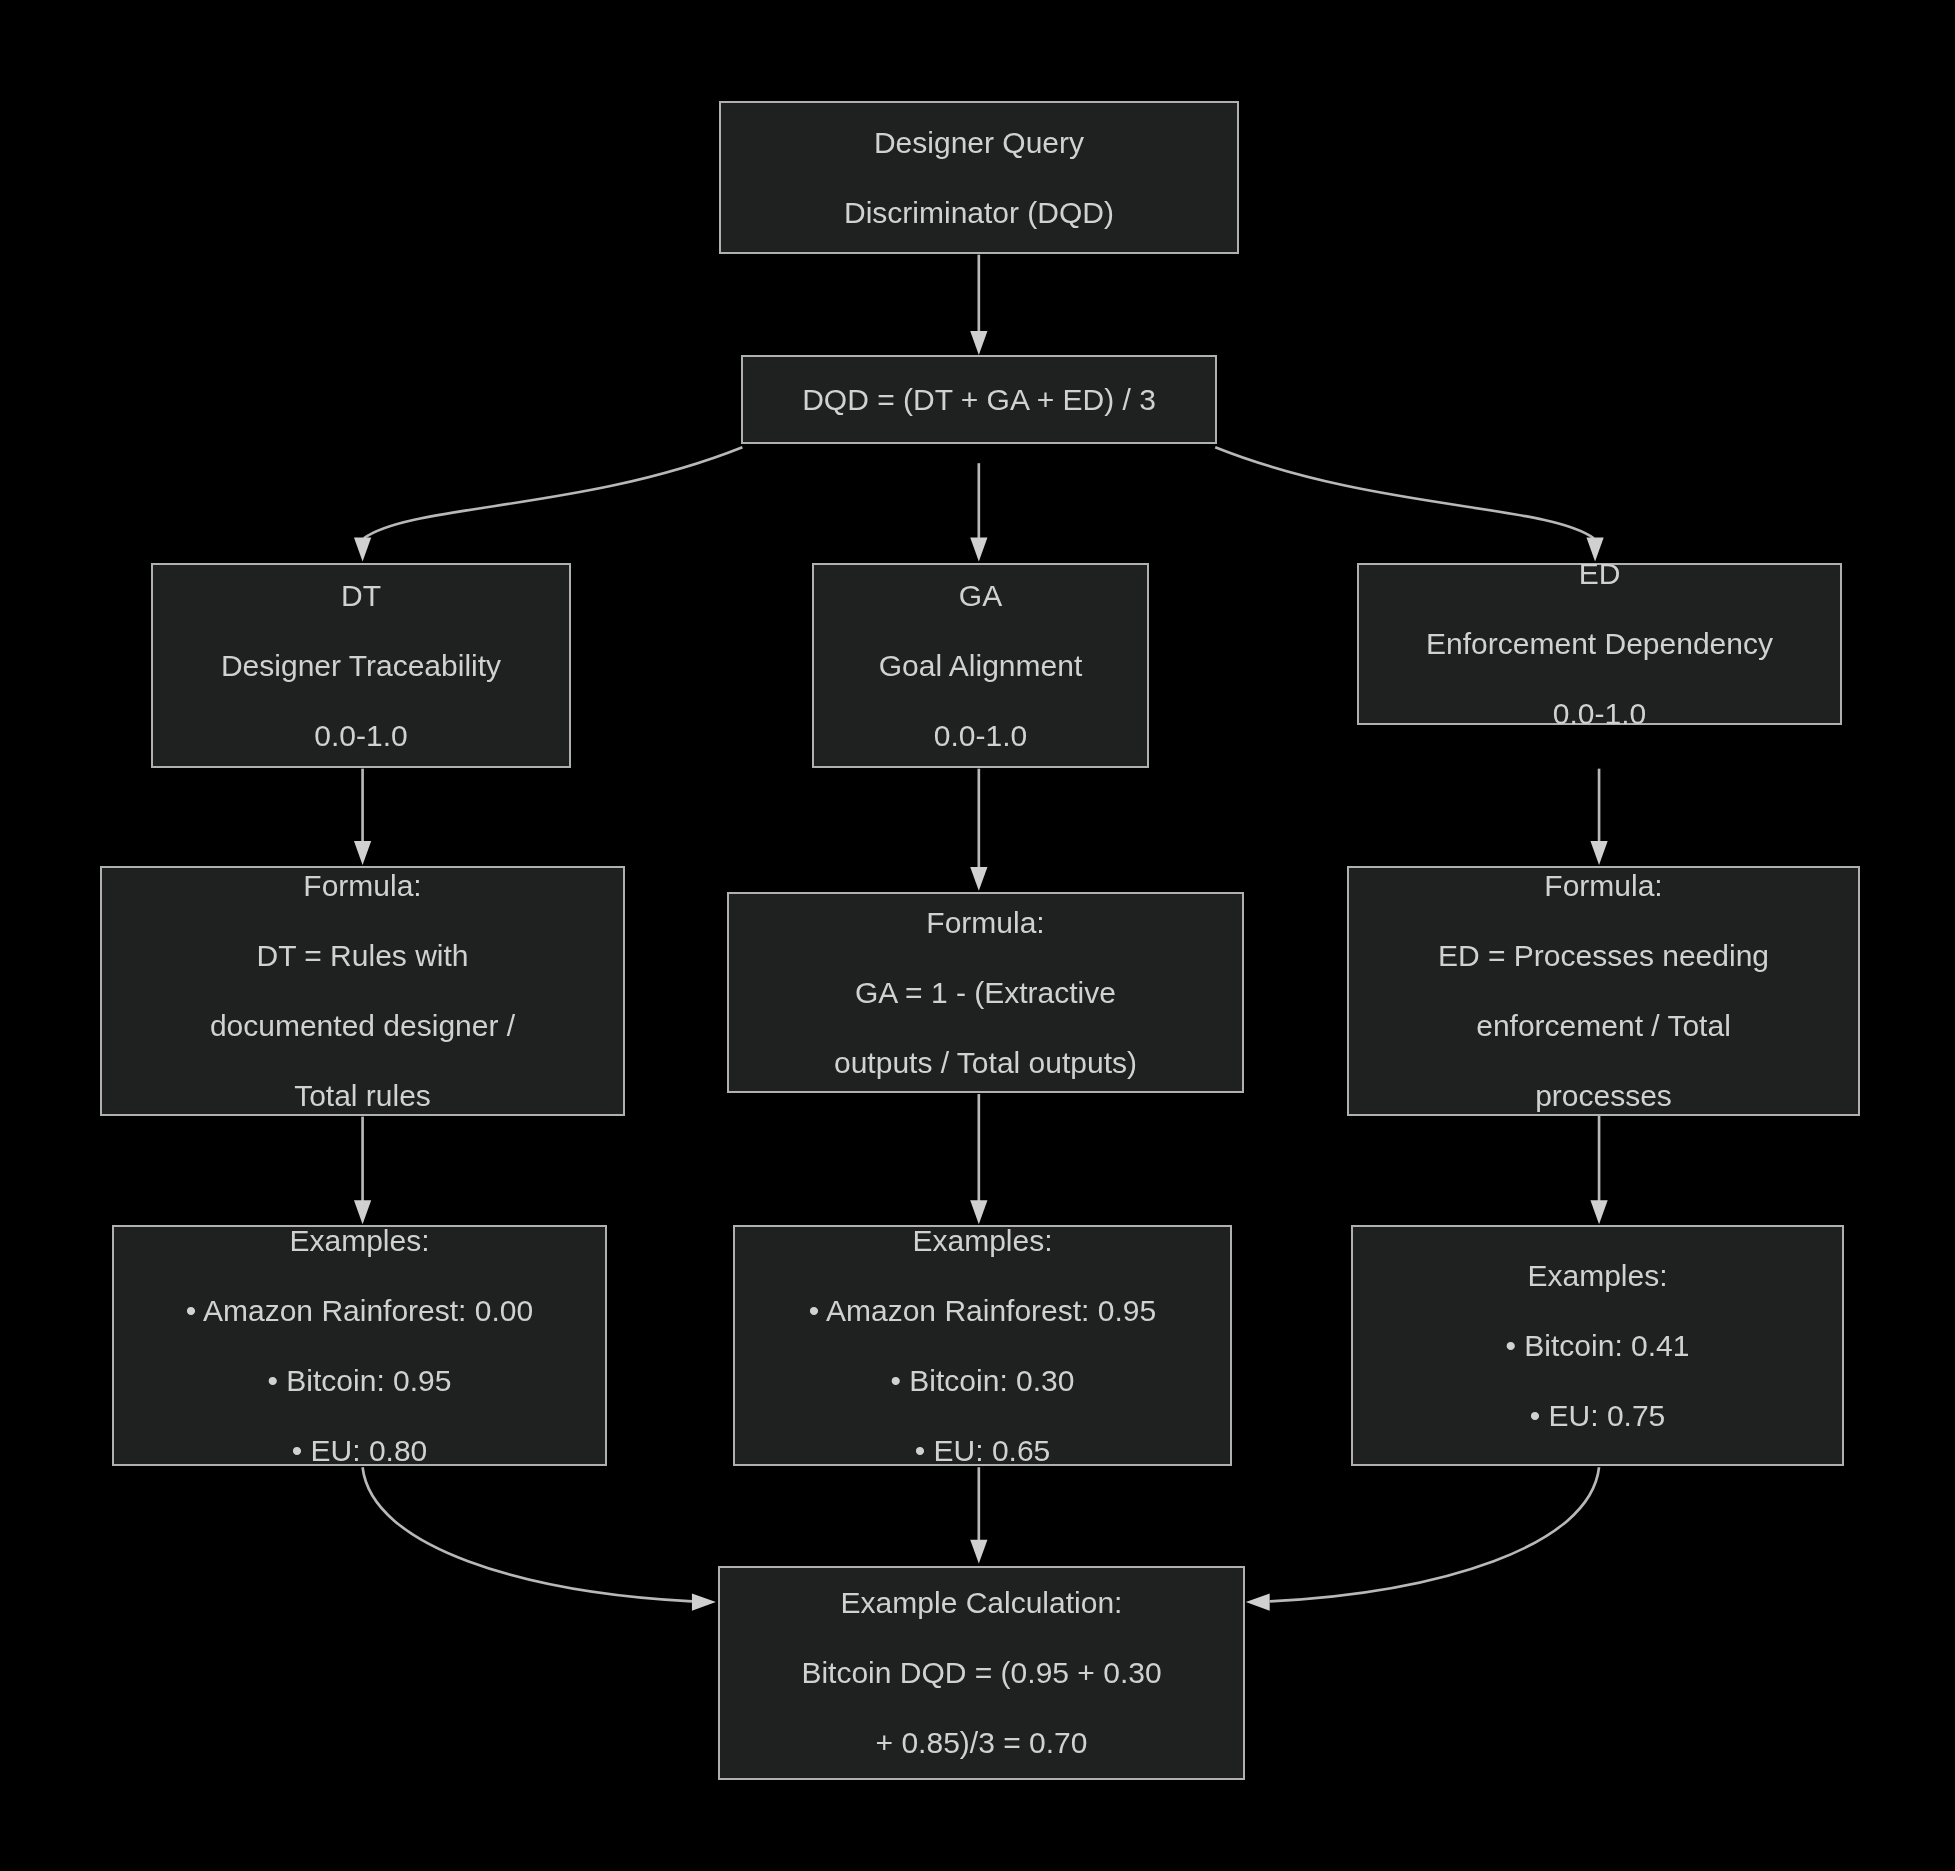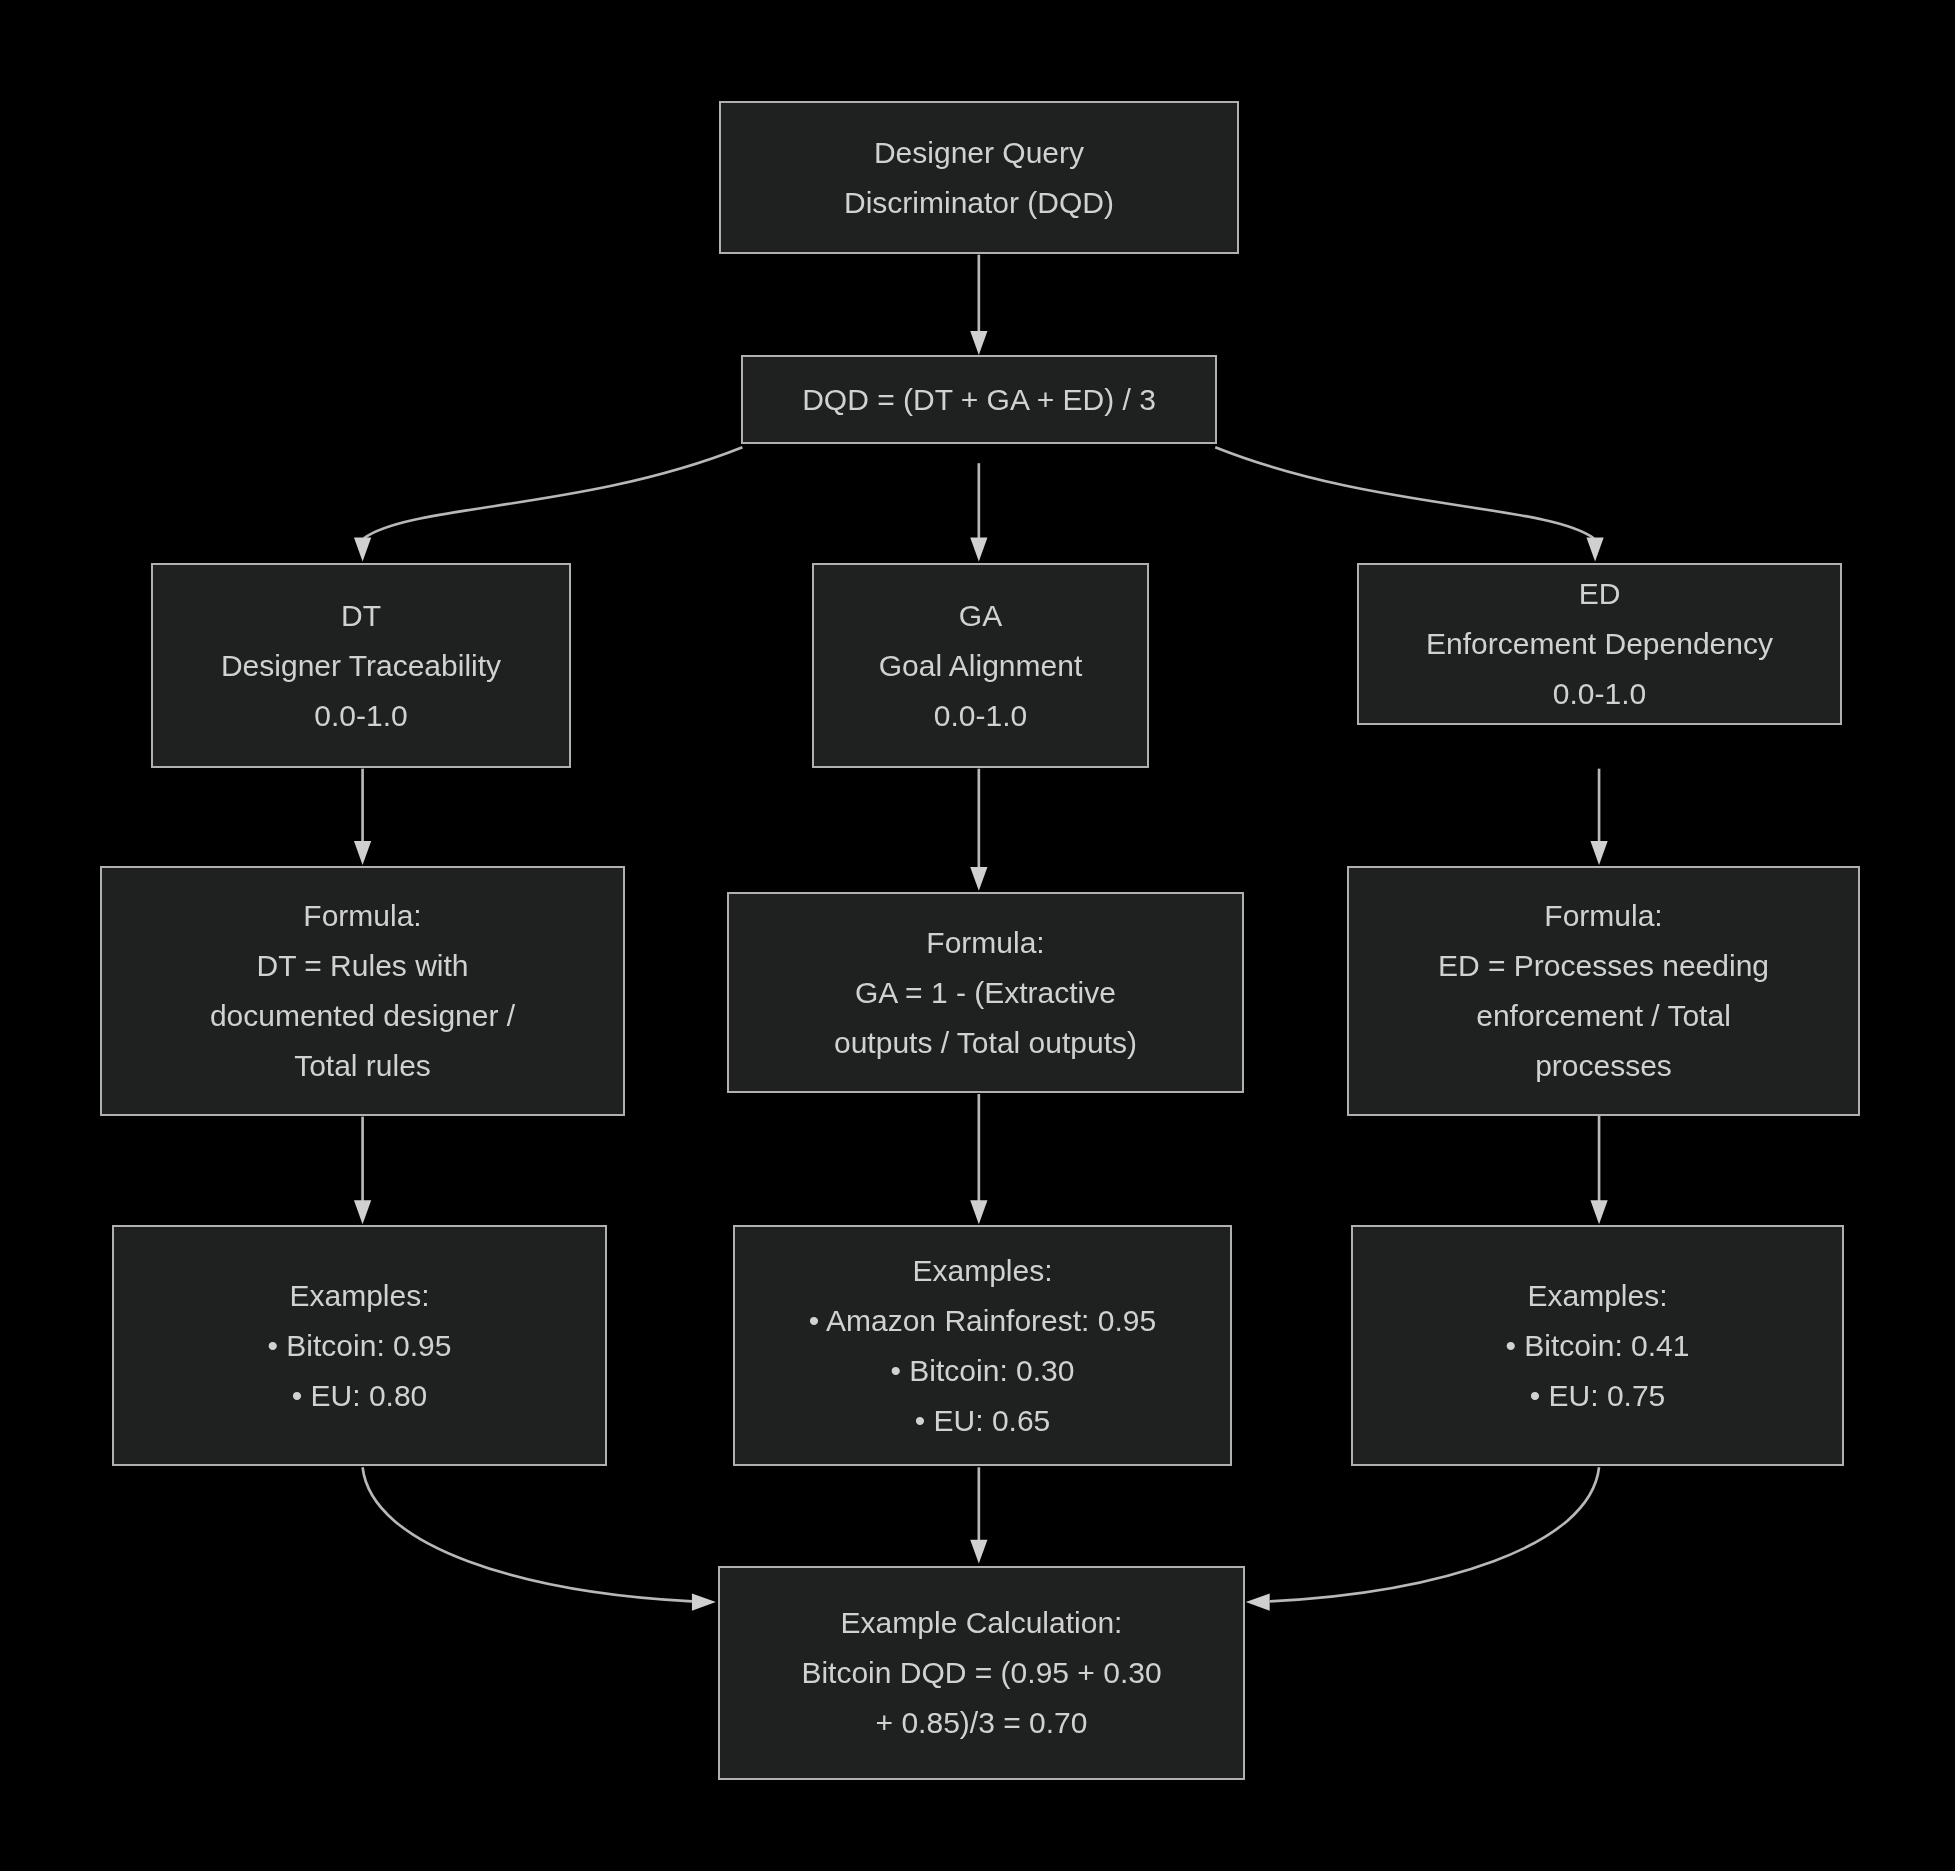--- a/index.html
+++ b/index.html
@@ -37,20 +37,21 @@
   .node {
     position: absolute;
     background: var(--node-fill);
     border: 2.7px solid var(--node-border);
     color: var(--text-color);
     display: flex;
     flex-direction: column;
     align-items: center;
     justify-content: center;
     text-align: center;
+    gap: 20px;
   }
   .ln {
     font-size: 30px;
     line-height: 50px;
     white-space: nowrap;
   }
 </style>
 </head>
 <body>
 
@@ -140,20 +141,21 @@
 
   <div class="node" style="left:1347px;top:866px;width:513px;height:250px">
     <div class="ln">Formula:</div>
     <div class="ln">ED = Processes needing</div>
     <div class="ln">enforcement / Total</div>
     <div class="ln">processes</div>
   </div>
 
   <div class="node" style="left:112px;top:1225px;width:495px;height:241px">
     <div class="ln">Examples:</div>
+    <div class="ln">• Amazon Rainforest: 0.00</div>
     <div class="ln">• Bitcoin: 0.95</div>
     <div class="ln">• EU: 0.80</div>
   </div>
 
   <div class="node" style="left:733px;top:1225px;width:499px;height:241px">
     <div class="ln">Examples:</div>
     <div class="ln">• Amazon Rainforest: 0.95</div>
     <div class="ln">• Bitcoin: 0.30</div>
     <div class="ln">• EU: 0.65</div>
   </div>

